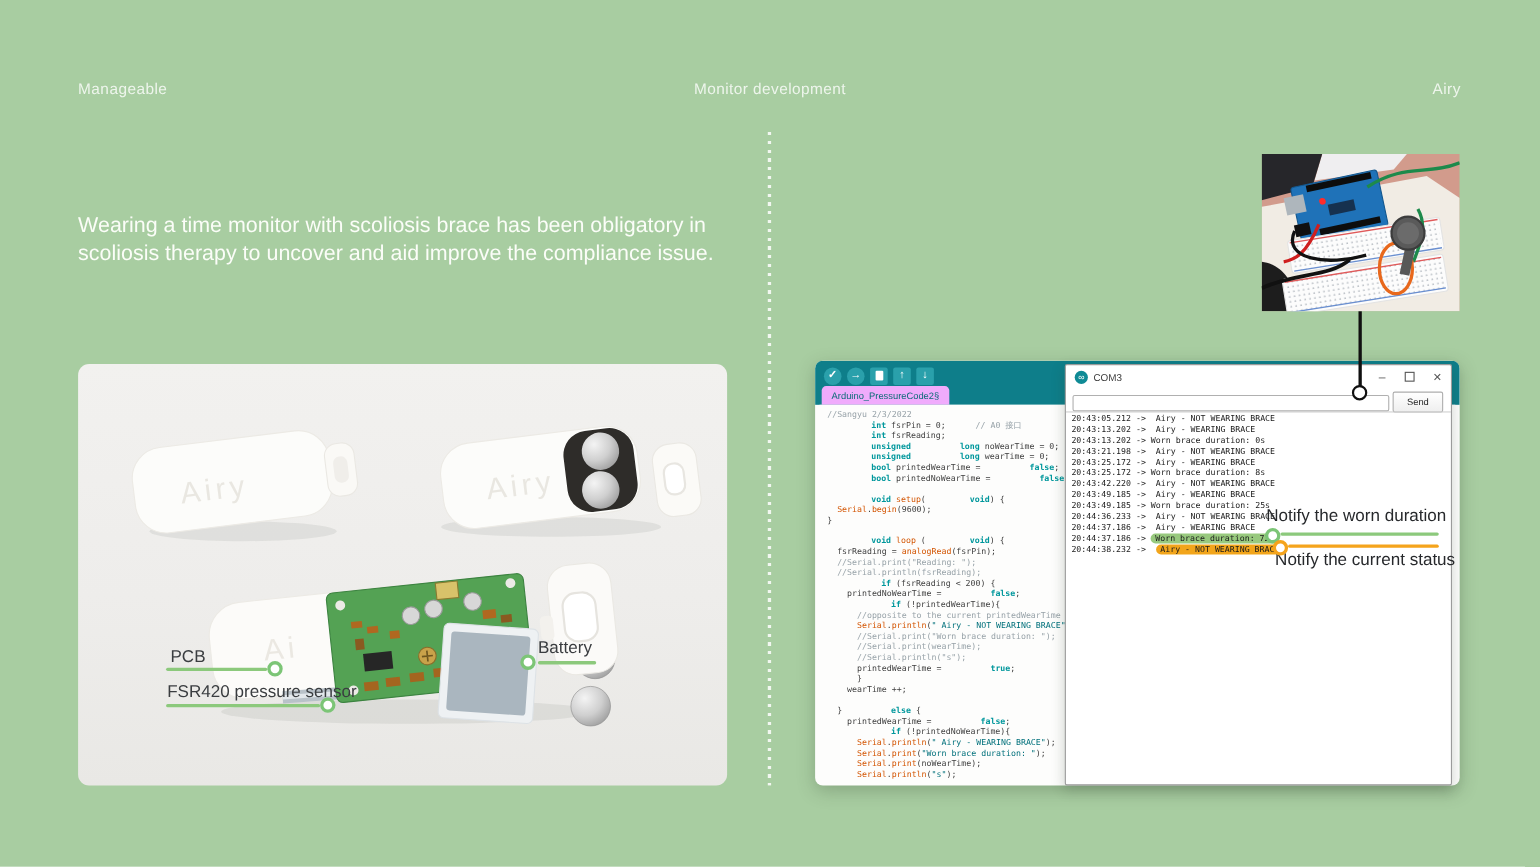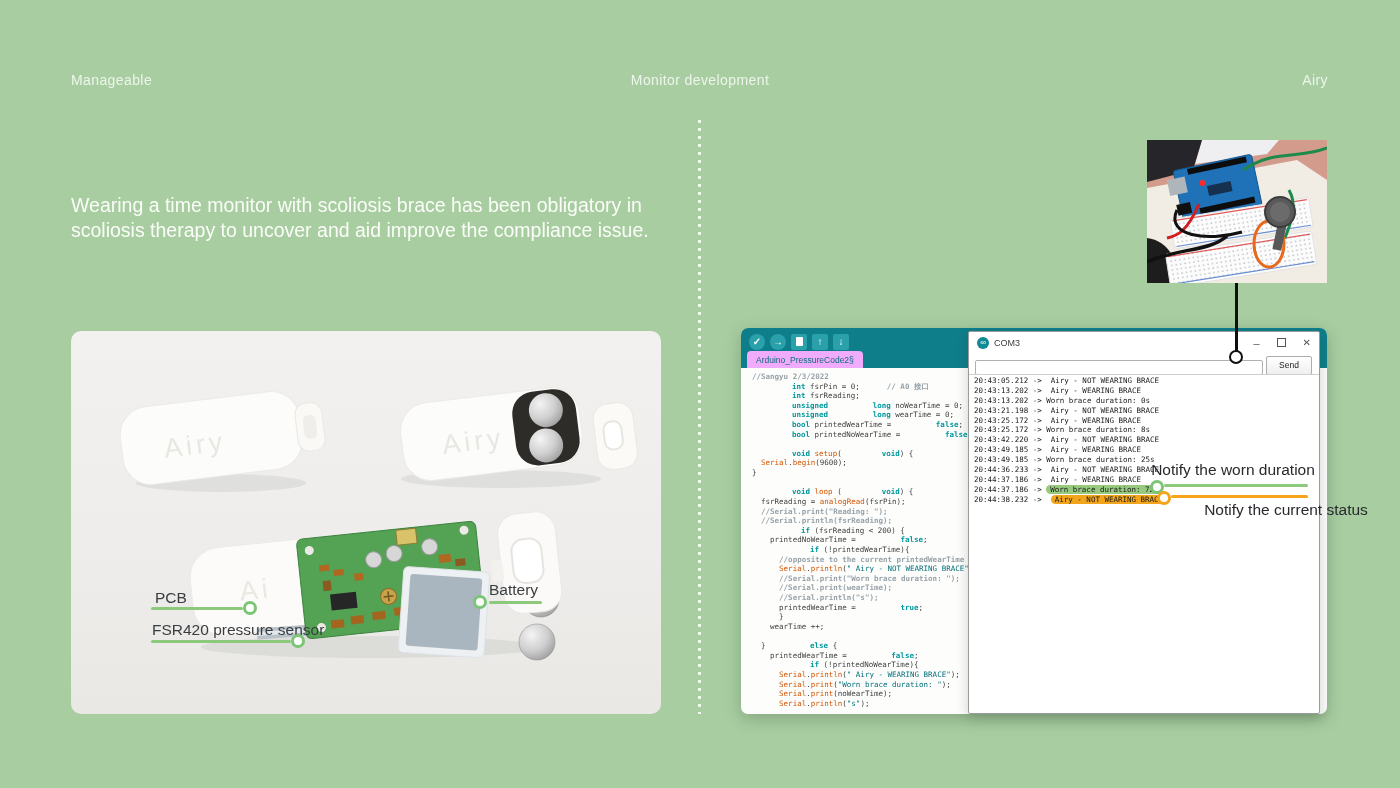--- a/index.html
+++ b/index.html
@@ -41,21 +41,21 @@
   .cbtn{border-radius:50%;}
   .sbtn{border-radius:2px;}
   .sbtn .pg{display:inline-block;width:7px;height:9px;background:#fff;border-radius:1px;margin-top:3px;}
   .ide-tab{position:absolute;bottom:0;left:6px;background:#f0abfc;color:#0c6c78;font-size:8.5px;
     padding:3.5px 9px;border-radius:4px 4px 0 0;}
   .editor{position:absolute;top:40px;left:4px;right:4px;bottom:3px;background:#fdfdfc;border-radius:0 0 5px 5px;
     padding:4px 0 0 7px;font-family:"DejaVu Sans Mono",monospace;font-size:7.5px;color:#404040;white-space:pre;overflow:hidden;}
   .cline{height:9.62px;line-height:9.62px;}
   .kw{color:#00979c;font-weight:bold;margin-left:40px;}
   .fn{color:#d35400;}
-  .cm{color:#97a2a8;font-weight:bold;}
+  .cm{color:#97a2a8;}
   .str{color:#00707b;}
 
   
   .smon{position:absolute;left:968px;top:331px;width:350px;height:381px;background:#fff;border:1px solid #9b9b9b;
     border-radius:2px;box-shadow:0 4px 12px rgba(40,60,40,.22);z-index:2;}
   .smon-title{position:absolute;top:0;left:0;right:0;height:21px;display:flex;align-items:center;padding:0 8px;}
   .slogo{width:12px;height:12px;border-radius:50%;background:#0f8a95;color:#fff;font-size:8px;line-height:12px;text-align:center;}
   .stitle{margin-left:5px;font-size:9px;color:#3c3c3c;}
   .wbtns{margin-left:auto;display:flex;gap:17px;align-items:center;color:#555;}
   .wmin{font-size:11px;line-height:10px;}
@@ -270,15 +270,15 @@
     <div class="sdiv"></div>
     <div class="slogarea"><div class="slog">20:43:05.212 -&gt;  Airy - NOT WEARING BRACE</div><div class="slog">20:43:13.202 -&gt;  Airy - WEARING BRACE</div><div class="slog">20:43:13.202 -&gt; Worn brace duration: 0s</div><div class="slog">20:43:21.198 -&gt;  Airy - NOT WEARING BRACE</div><div class="slog">20:43:25.172 -&gt;  Airy - WEARING BRACE</div><div class="slog">20:43:25.172 -&gt; Worn brace duration: 8s</div><div class="slog">20:43:42.220 -&gt;  Airy - NOT WEARING BRACE</div><div class="slog">20:43:49.185 -&gt;  Airy - WEARING BRACE</div><div class="slog">20:43:49.185 -&gt; Worn brace duration: 25s</div><div class="slog">20:44:36.233 -&gt;  Airy - NOT WEARING BRACE</div><div class="slog">20:44:37.186 -&gt;  Airy - WEARING BRACE</div><div class="slog">20:44:37.186 -&gt; <span class="hl-g">Worn brace duration: 72s</span></div><div class="slog">20:44:38.232 -&gt;  <span class="hl-o">Airy - NOT WEARING BRACE</span></div></div>
   </div>
 
   <div class="ann-text" style="left:1150px;top:461px;width:166px;">Notify the worn duration</div>
   <div class="aring" style="left:1150px;top:480px;border-color:#7cc576;"></div>
   <div class="aline" style="left:1164px;top:484px;width:144px;background:#8cc97c;"></div>
 
   <div class="aring" style="left:1157px;top:491px;border-color:#f5a41c;"></div>
   <div class="aline" style="left:1171px;top:495px;width:137px;background:#f5a41c;"></div>
-  <div class="ann-text" style="left:1158px;top:501px;width:166px;margin-left:45px;">Notify the current status</div>
+  <div class="ann-text" style="left:1158px;top:501px;width:166px;">Notify the current status</div>
 
 </div>
 
 </body></html>

